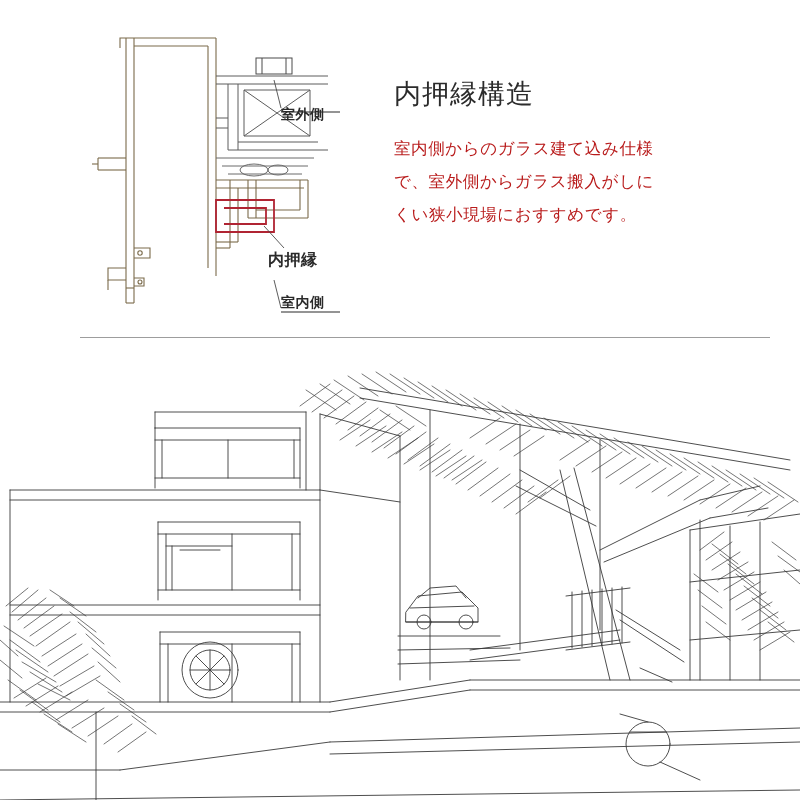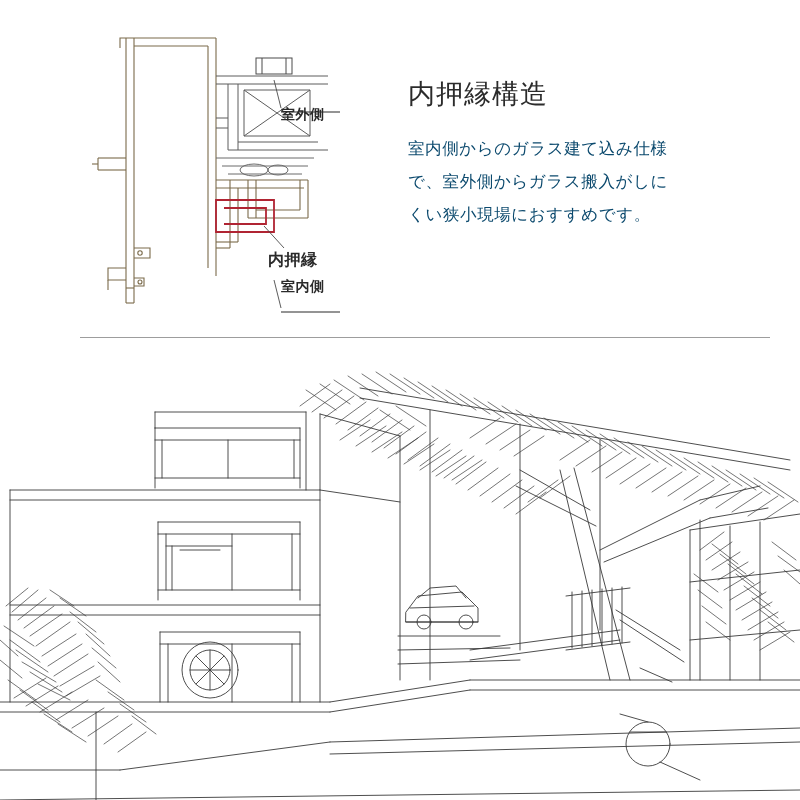--- a/index.html
+++ b/index.html
@@ -38,44 +38,44 @@
   .diagram-label {
     position: absolute;
     font-family: "DejaVu Sans", "Liberation Sans", sans-serif;
     font-size: 14px;
     font-weight: 700;
     color: #2a2a2a;
     letter-spacing: 0.5px;
     white-space: nowrap;
   }
   #label-outside { left: 203px; top: 76px; margin-top: 12px; }
-  #label-inside  { left: 203px; top: 260px; }
+  #label-inside  { left: 203px; top: 276px; }
   #label-uchioshibuchi { left: 190px; top: 232px; font-size: 16px; font-weight: 700;}
 
   
   #text-block {
     position: absolute;
-    left: 408px;
+    left: 394px;
     top: 78px;
     width: 300px;
   }
   #heading {
     font-family: "DejaVu Sans", "Liberation Sans", sans-serif;
     font-size: 27px;
     font-weight: 400;
     color: #2b2b2b;
     letter-spacing: 1px;
     margin: 0 0 22px 0;
     line-height: 1.2;
   }
   #body-text {
     font-family: "DejaVu Sans", "Liberation Sans", sans-serif;
     font-size: 16.5px;
     line-height: 2.0;
-    color: #0c4a6e;
+    color: #b91c1c;
     letter-spacing: 0.6px;
     margin: 0;
     width: 270px;
   }
 
   
   #divider {
     position: absolute;
     left: 80px;
     top: 337px;

